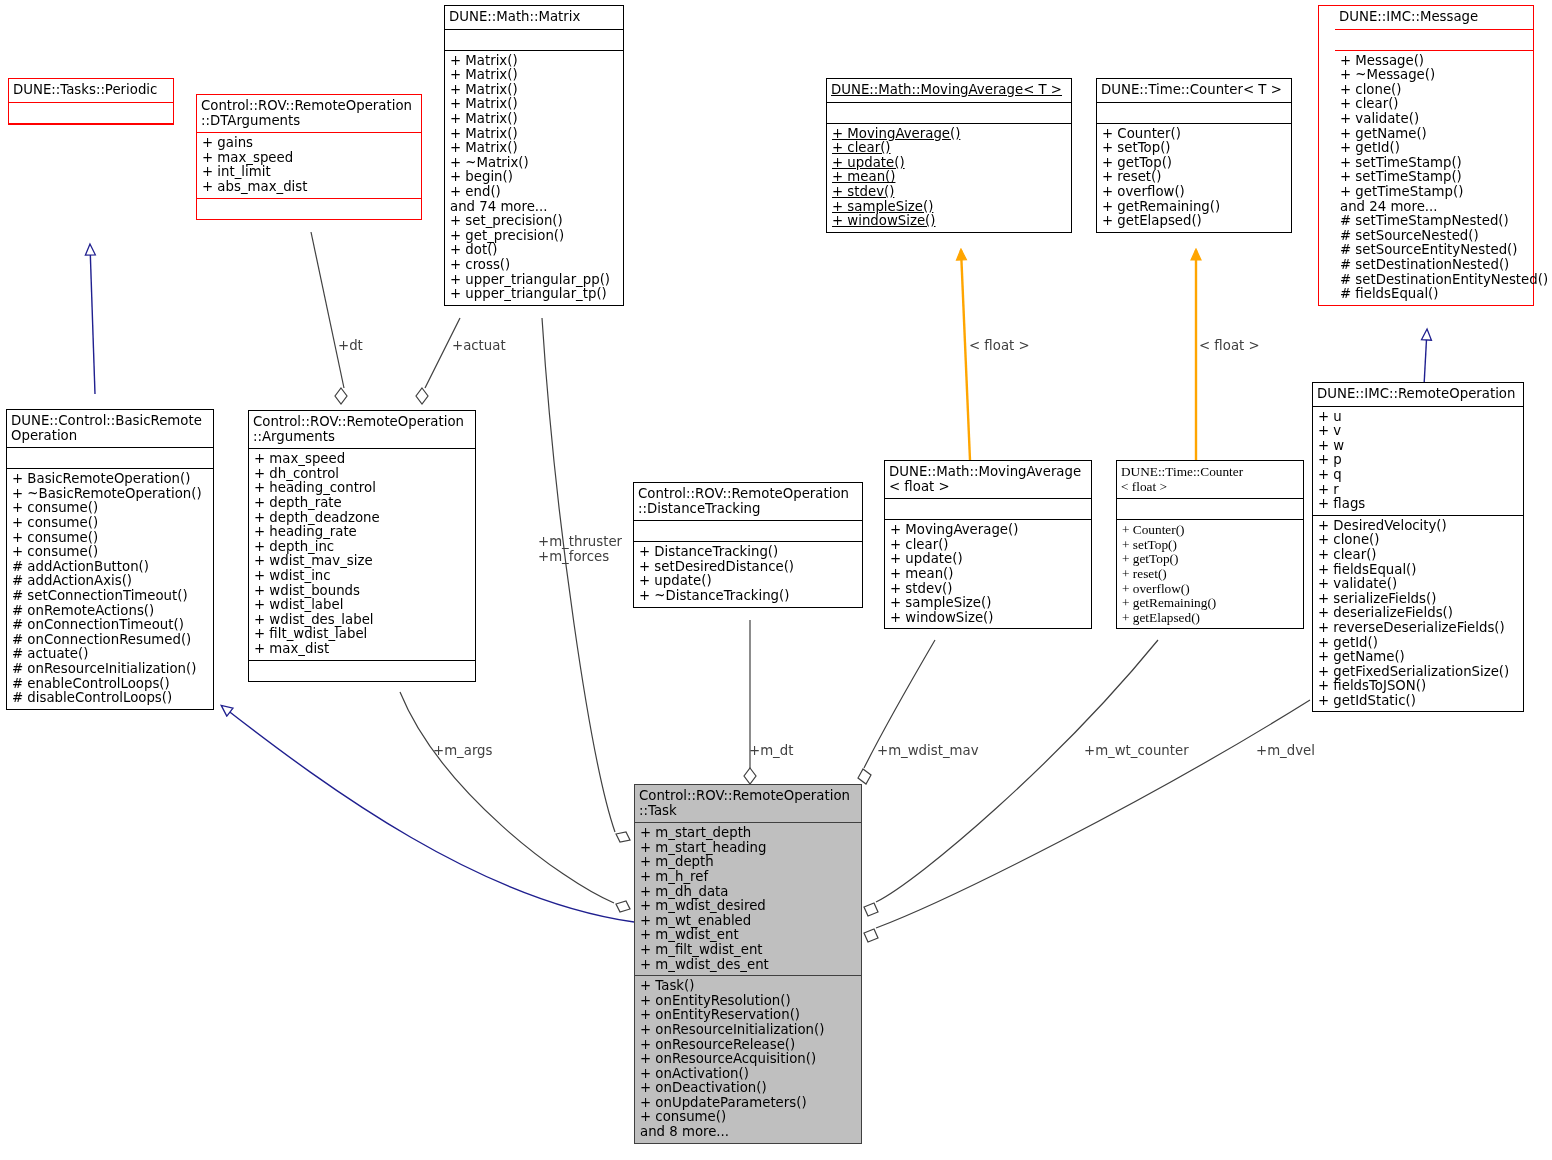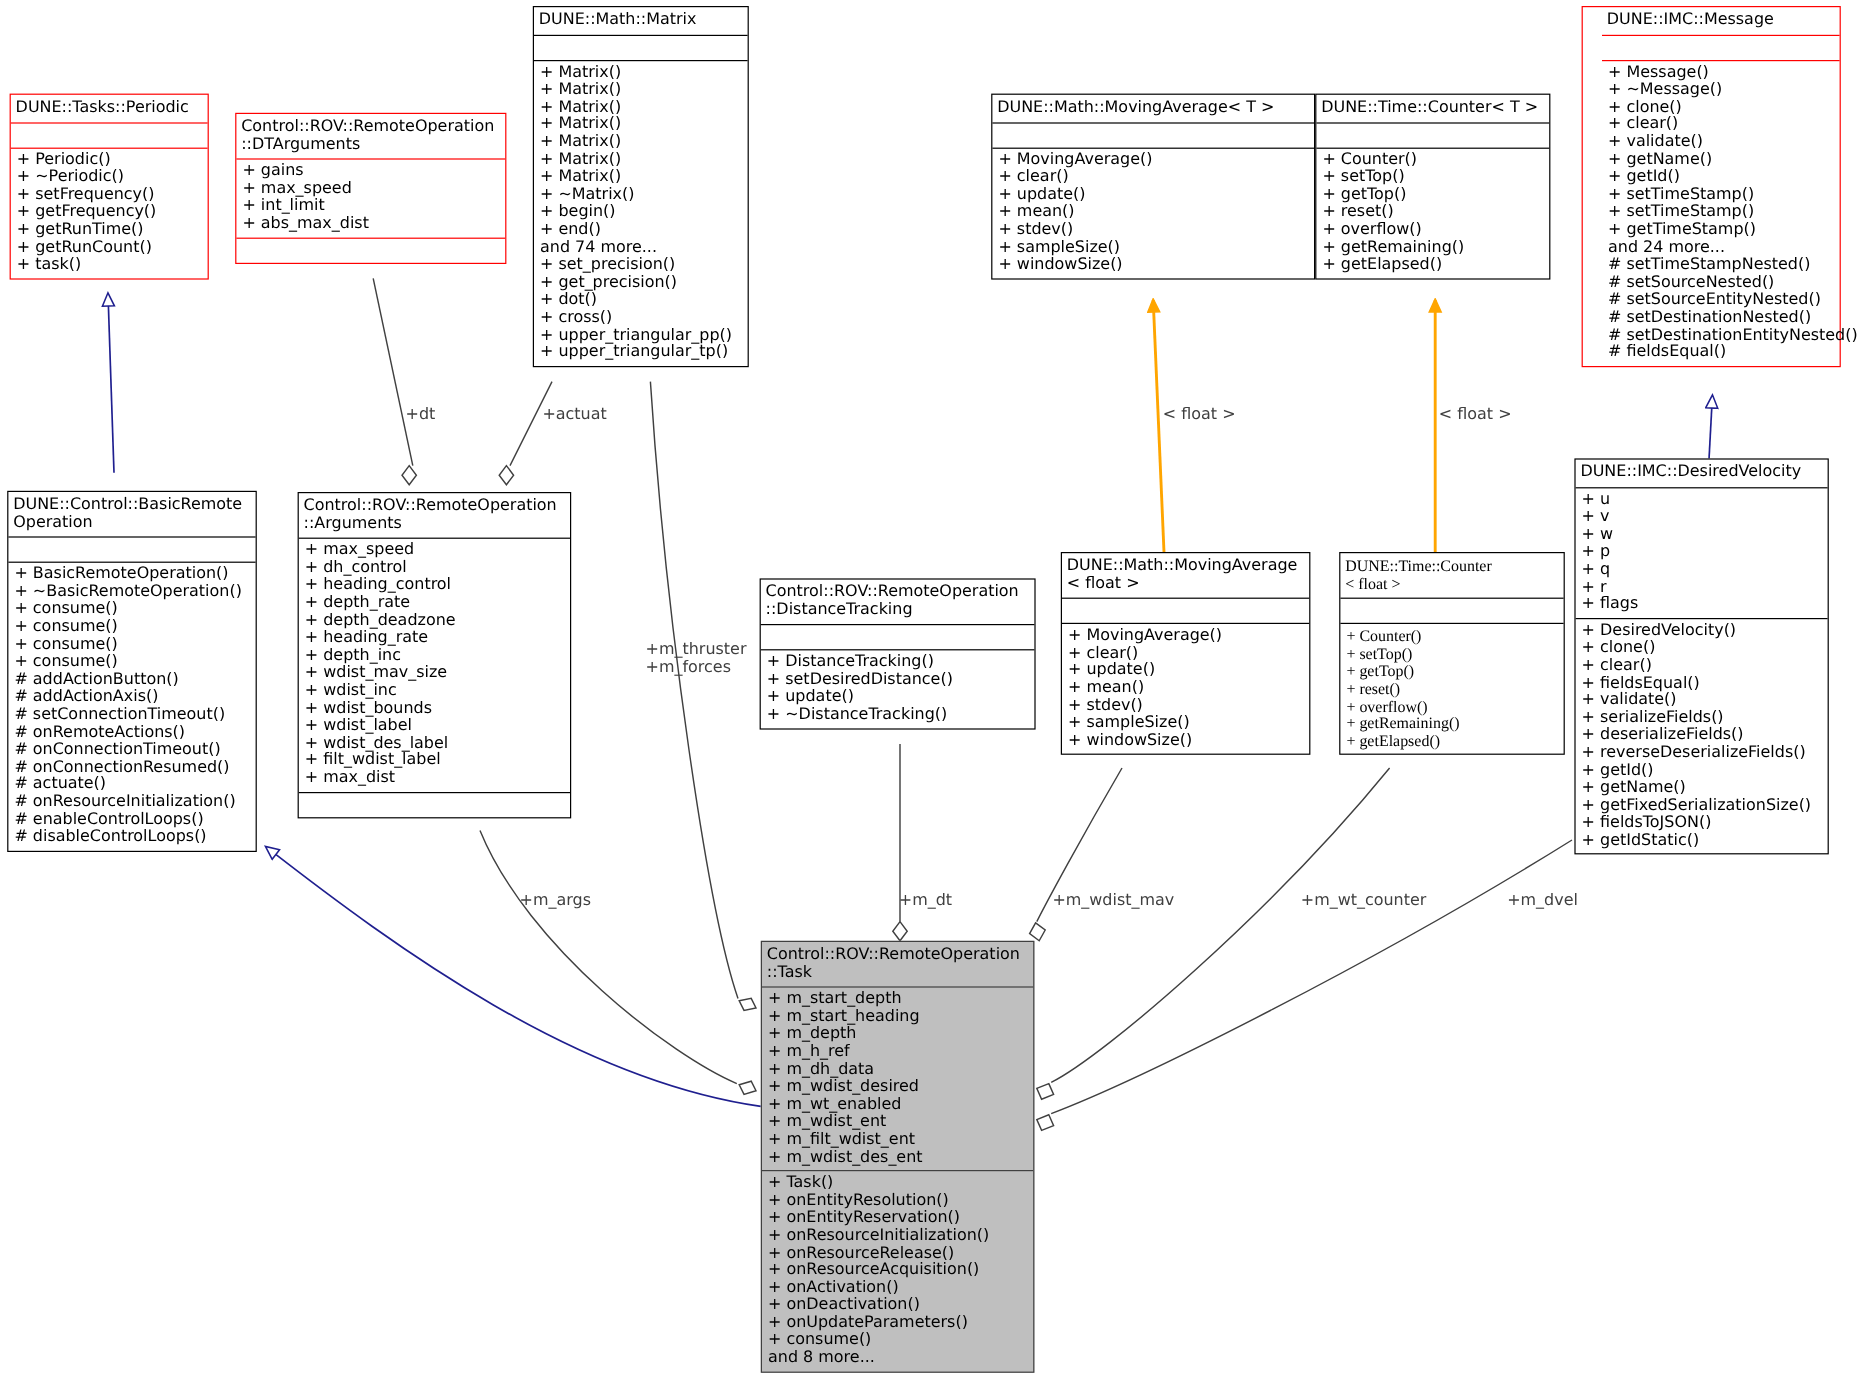--- a/index.html
+++ b/index.html
@@ -134,29 +134,20 @@
       <path d="M1310,700 C1150,800 950,900 876,928" fill="none" stroke="#404040" stroke-width="1.2"></path>
       <path d="M874,929 L878,938 L868,942 L864,933 z" fill="#ffffff" stroke="#404040" stroke-width="1.2"></path>
     </g>
   </svg>
 
   <div class="uml-box red" style="left:8px; top:78px; width:166px;">
     <div class="uml-title">DUNE::Tasks::Periodic</div>
     <div class="uml-sep"></div>
     <div class="uml-compartment empty"></div>
     <div class="uml-sep"></div>
-    <div class="uml-compartment">
-      <div class="uml-row">+ Periodic()</div>
-      <div class="uml-row">+ ~Periodic()</div>
-      <div class="uml-row">+ setFrequency()</div>
-      <div class="uml-row">+ getFrequency()</div>
-      <div class="uml-row">+ getRunTime()</div>
-      <div class="uml-row">+ getRunCount()</div>
-      <div class="uml-row">+ task()</div>
-    </div>
   </div>
 
   <div class="uml-box red" style="left:196px; top:94px; width:226px;">
     <div class="uml-title">Control::ROV::RemoteOperation
 ::DTArguments</div>
     <div class="uml-sep"></div>
     <div class="uml-compartment">
       <div class="uml-row">+ gains</div>
       <div class="uml-row">+ max_speed</div>
       <div class="uml-row">+ int_limit</div>
@@ -185,21 +176,21 @@
       <div class="uml-row">and 74 more...</div>
       <div class="uml-row">+ set_precision()</div>
       <div class="uml-row">+ get_precision()</div>
       <div class="uml-row">+ dot()</div>
       <div class="uml-row">+ cross()</div>
       <div class="uml-row">+ upper_triangular_pp()</div>
       <div class="uml-row">+ upper_triangular_tp()</div>
     </div>
   </div>
 
-  <div class="uml-box" style="left:826px; top:78px; width:270px;">
+  <div class="uml-box" style="left:826px; top:78px; width:246px;text-decoration:underline;">
     <div class="uml-title">DUNE::Math::MovingAverage&lt; T &gt;</div>
     <div class="uml-sep"></div>
     <div class="uml-compartment empty"></div>
     <div class="uml-sep"></div>
     <div class="uml-compartment">
       <div class="uml-row">+ MovingAverage()</div>
       <div class="uml-row">+ clear()</div>
       <div class="uml-row">+ update()</div>
       <div class="uml-row">+ mean()</div>
       <div class="uml-row">+ stdev()</div>
@@ -342,21 +333,21 @@
       <div class="uml-row">+ setTop()</div>
       <div class="uml-row">+ getTop()</div>
       <div class="uml-row">+ reset()</div>
       <div class="uml-row">+ overflow()</div>
       <div class="uml-row">+ getRemaining()</div>
       <div class="uml-row">+ getElapsed()</div>
     </div>
   </div>
 
   <div class="uml-box" style="left:1312px; top:382px; width:212px;">
-    <div class="uml-title">DUNE::IMC::DesiredVelocity</div>
+    <div class="uml-title">DUNE::IMC::RemoteOperation</div>
     <div class="uml-sep"></div>
     <div class="uml-compartment">
       <div class="uml-row">+ u</div>
       <div class="uml-row">+ v</div>
       <div class="uml-row">+ w</div>
       <div class="uml-row">+ p</div>
       <div class="uml-row">+ q</div>
       <div class="uml-row">+ r</div>
       <div class="uml-row">+ flags</div>
     </div>

